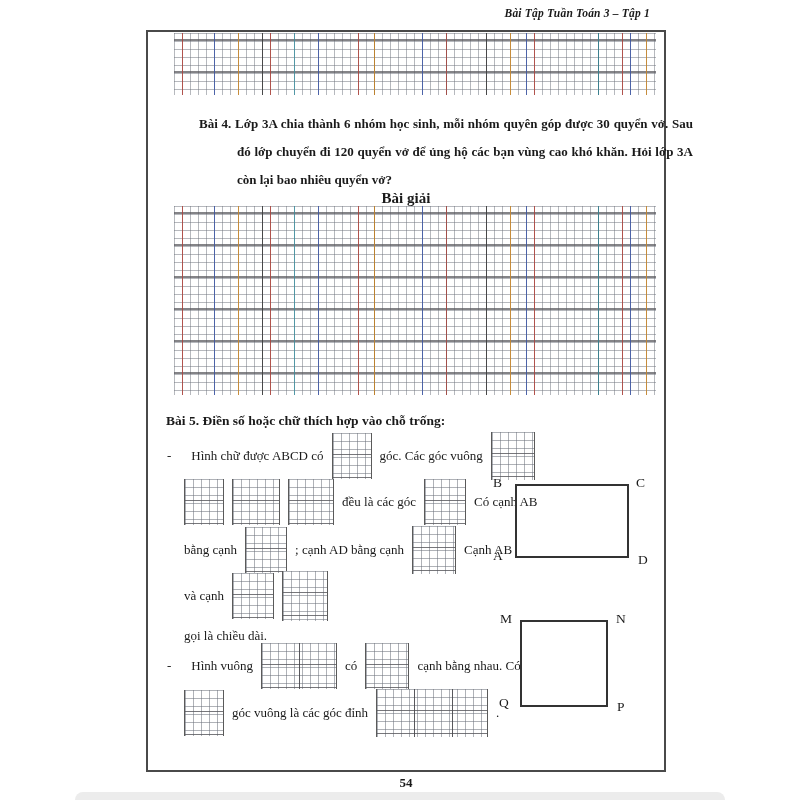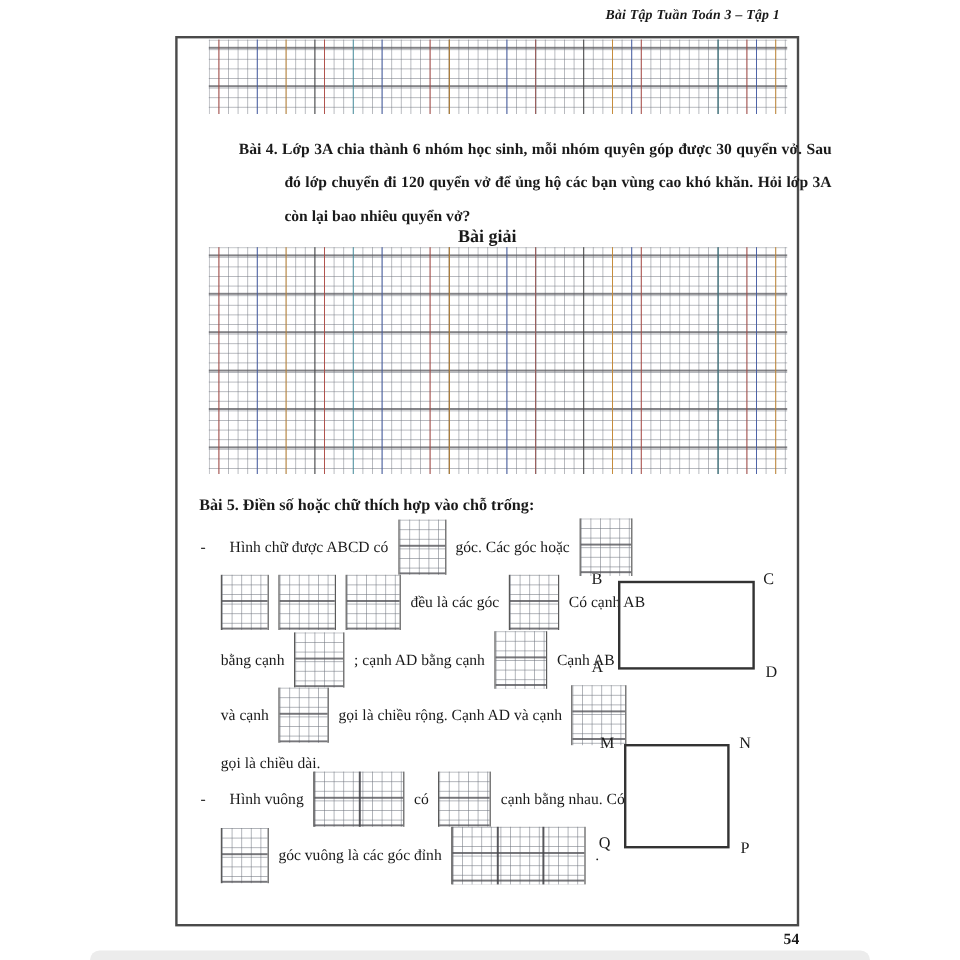--- a/index.html
+++ b/index.html
@@ -127,21 +127,21 @@
   .lbl-A { left:493px; top:548px; }
   .lbl-D { left:638px; top:552px; }
   .lbl-M { left:500px; top:611px; }
   .lbl-N { left:616px; top:611px; }
   .lbl-Q { left:499px; top:695px; }
   .lbl-P { left:617px; top:699px; }
 
   
   .page-number {
     left:146px; top:775px; width:520px;
-    text-align:right; font-size:13px; font-weight:bold;
+    text-align:center; font-size:13px; font-weight:bold;
   }
   .bottom-strip {
     left:75px; top:792px; width:650px; height:8px;
     background:#ececec;
     border-radius:8px 8px 0 0;
   }
 </style>
 </head>
 <body>
 
@@ -155,21 +155,21 @@
 <div class="abs p4-solution">Bài giải</div>
 
 <div class="abs graph grid-area-2"></div>
 
 <div class="abs p5-heading"><span>Bài 5.</span> <span>Điền số hoặc chữ thích hợp vào chỗ trống:</span></div>
 
 <div class="abs fill-row row-1">
   <span class="dash">-</span>
   <span>Hình chữ được ABCD có</span>
   <span class="blank"></span>
-  <span>góc. Các góc hoặc</span>
+  <span>góc. Các góc vuông</span>
   <span class="blank" style="width:44px;height:48px"></span>
 </div>
 
 <div class="abs fill-row row-2">
   <span class="blank"></span>
   <span class="blank" style="width:48px"></span>
   <span class="blank" style="width:46px"></span>
   <span>đều là các góc</span>
   <span class="blank" style="width:42px"></span>
   <span>Có cạnh AB</span>
@@ -179,21 +179,20 @@
   <span>bằng cạnh</span>
   <span class="blank" style="width:42px"></span>
   <span>; cạnh AD bằng cạnh</span>
   <span class="blank" style="width:44px;height:48px"></span>
   <span>Cạnh AB</span>
 </div>
 
 <div class="abs fill-row row-4">
   <span>và cạnh</span>
   <span class="blank" style="width:42px"></span>
-  <span>gọi là chiều rộng. Cạnh AD và cạnh</span>
   <span class="blank" style="width:46px;height:50px"></span>
 </div>
 
 <div class="abs fill-row row-5">
   <span>gọi là chiều dài.</span>
 </div>
 
 <div class="abs fill-row row-6">
   <span class="dash">-</span>
   <span>Hình vuông</span>

